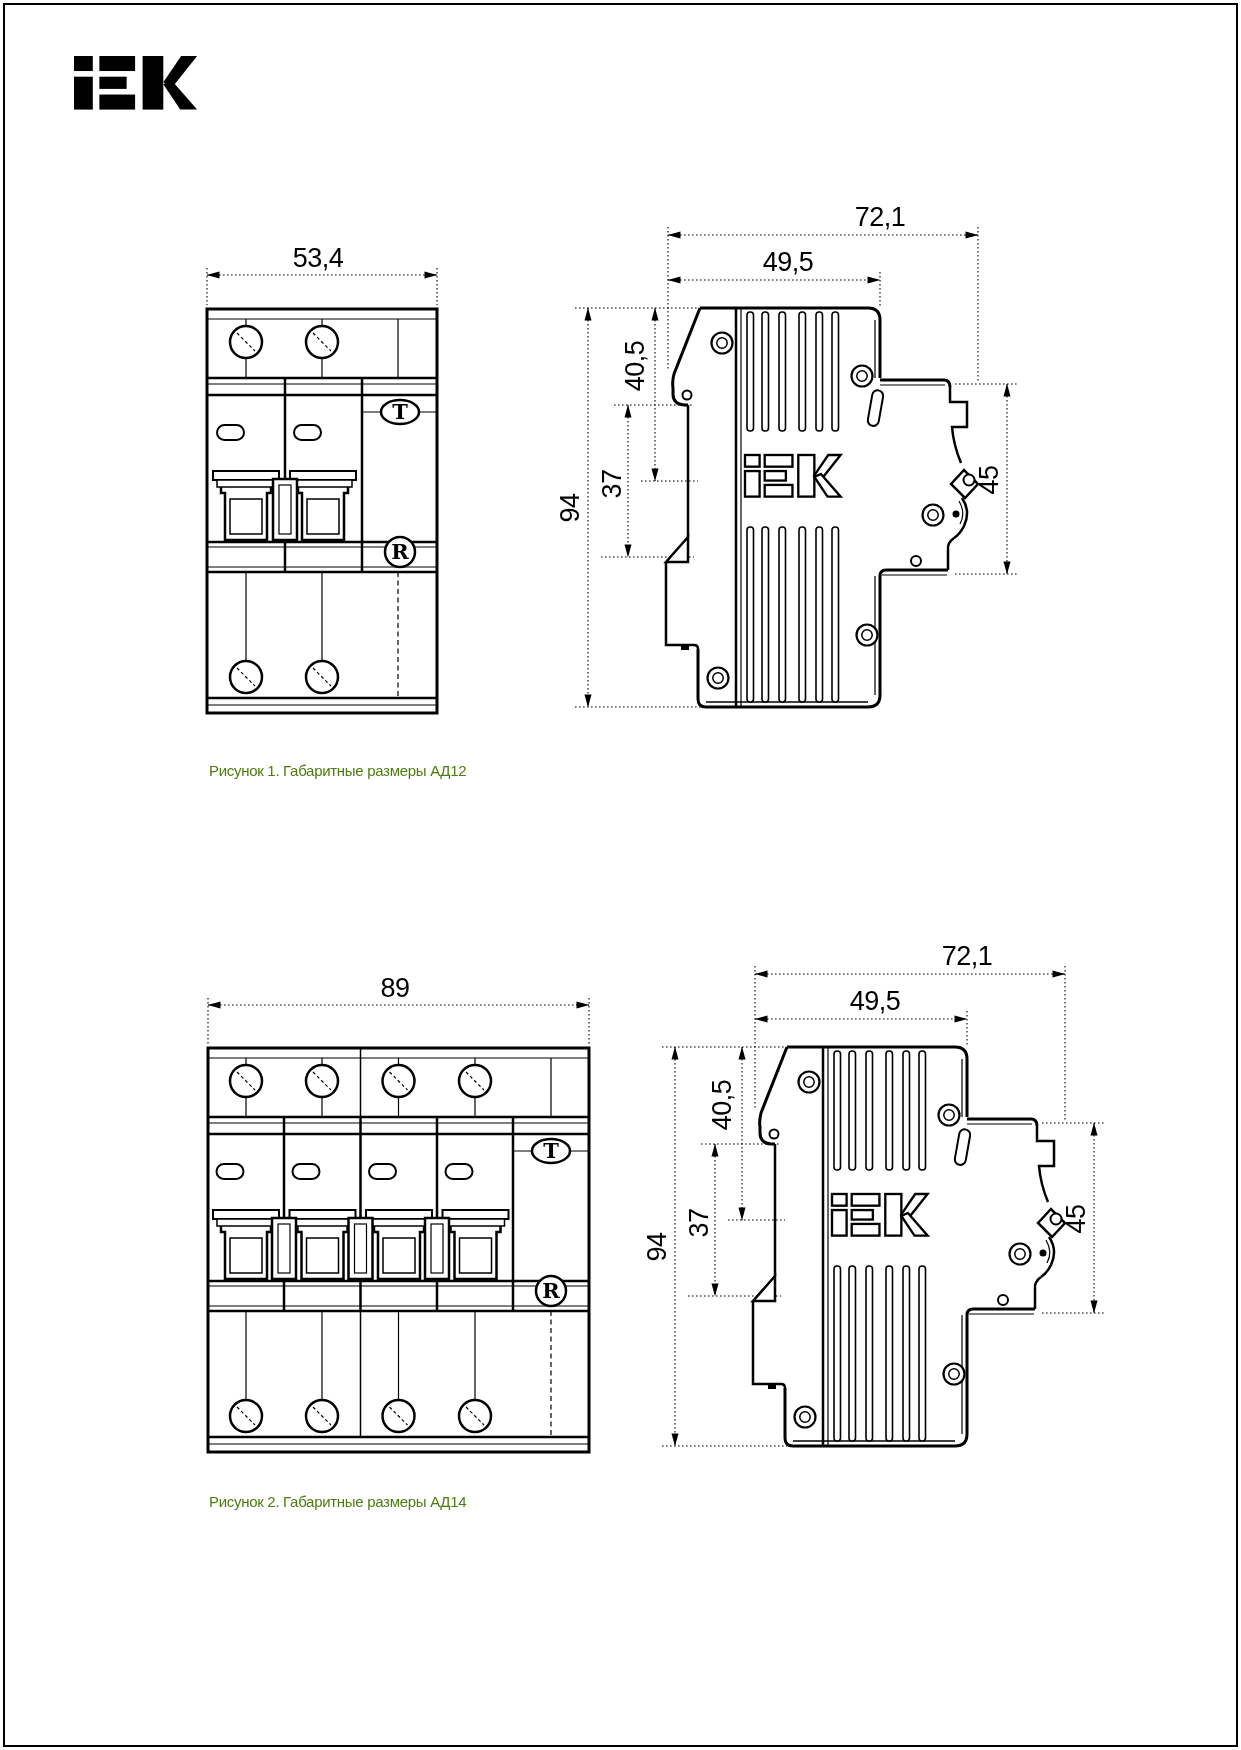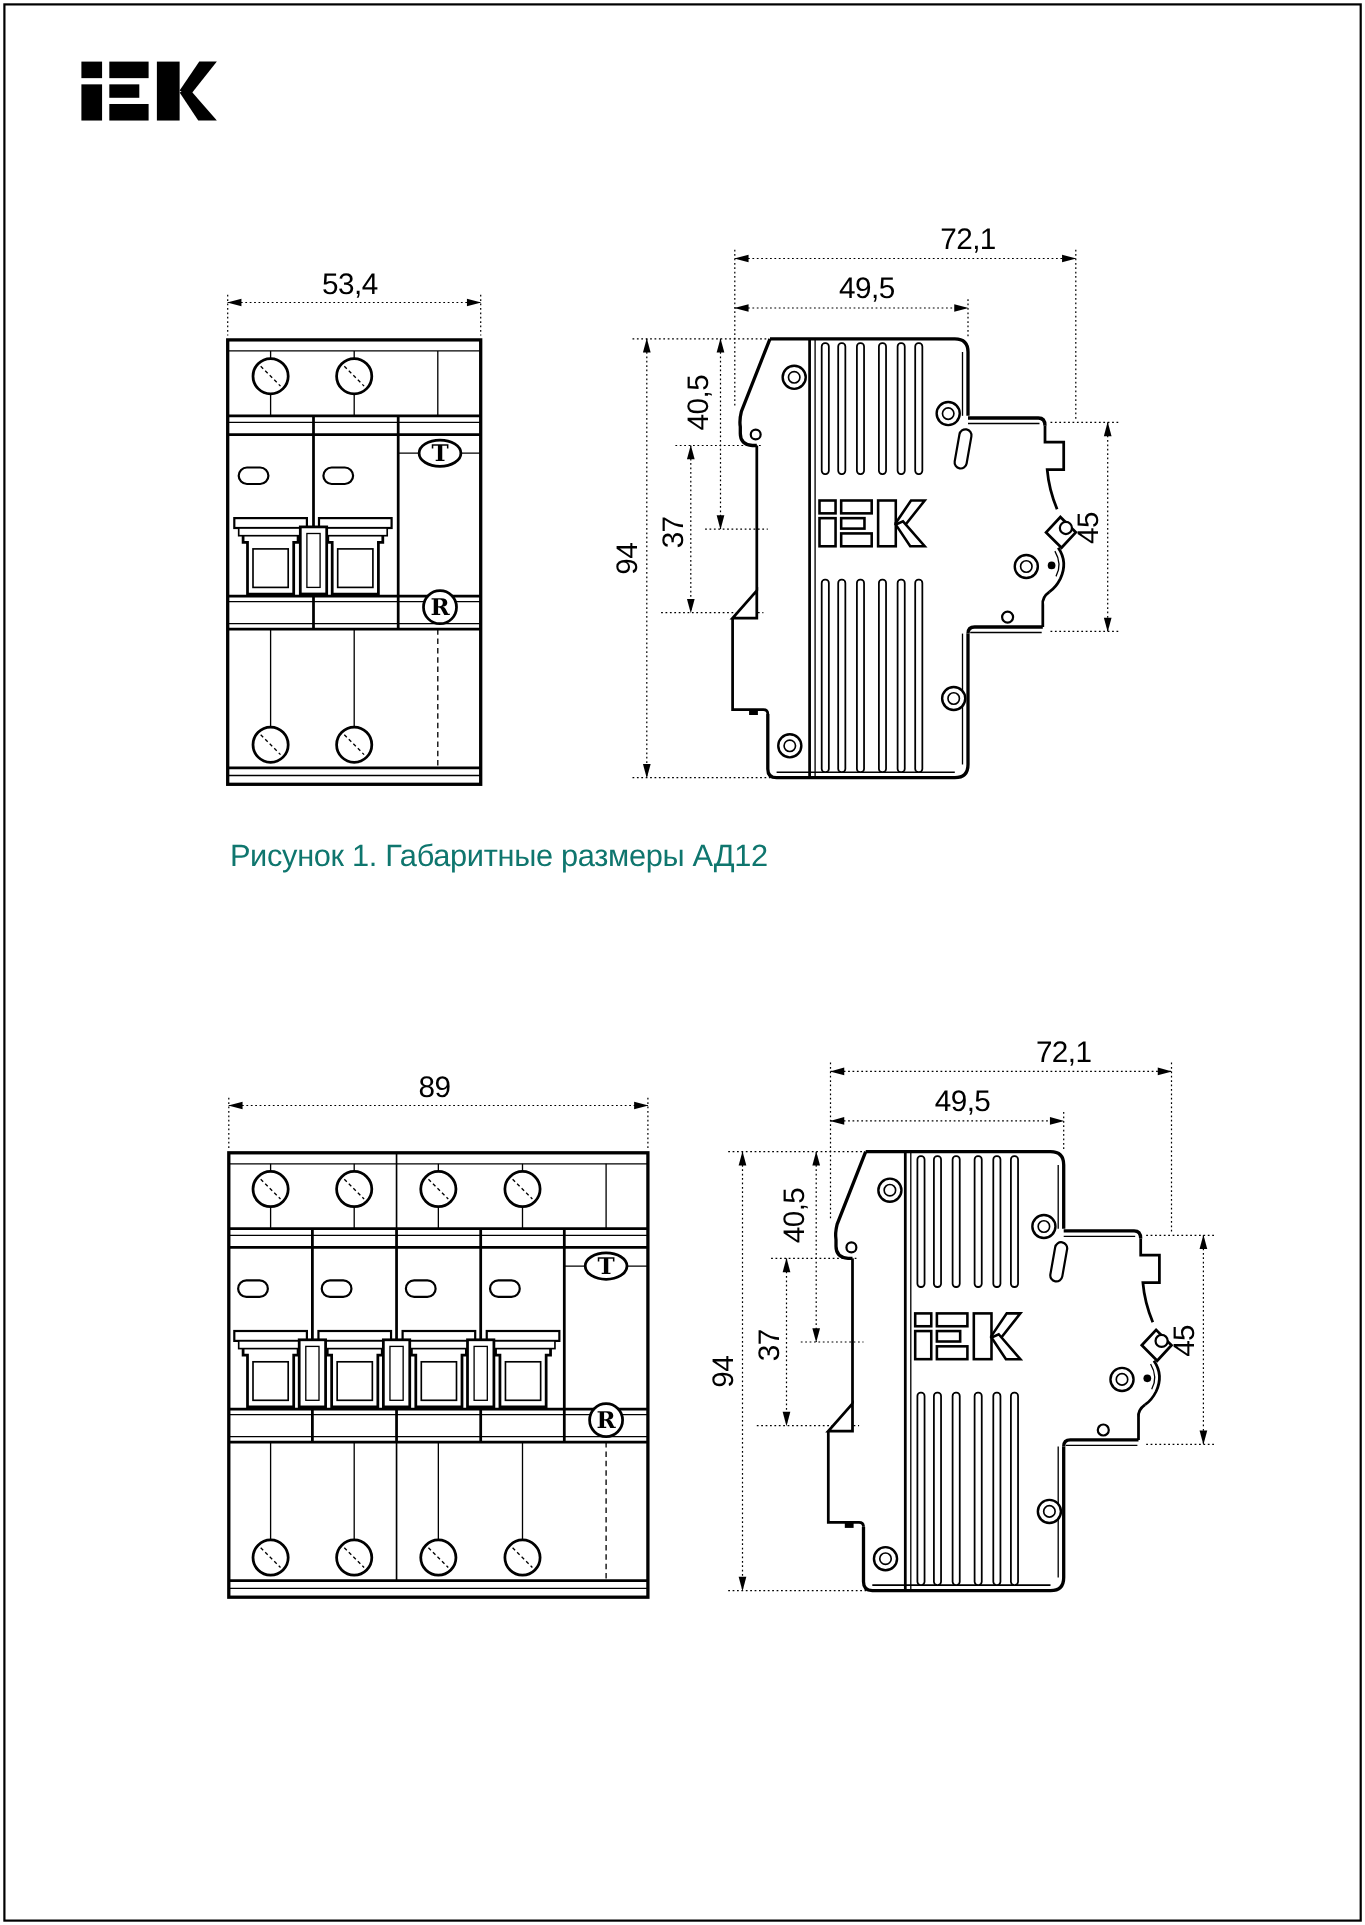--- a/index.html
+++ b/index.html
@@ -13,21 +13,21 @@
   .o25{fill:#fff;stroke:#000;stroke-width:2.5}
   .o22{fill:#fff;stroke:#000;stroke-width:2.2}
   .o2{fill:#fff;stroke:#000;stroke-width:2}
   .o16{fill:#fff;stroke:#000;stroke-width:1.6}
   .o15{fill:#fff;stroke:#000;stroke-width:1.5}
   .o12{fill:#fff;stroke:#000;stroke-width:1.2}
   .dimtxt{font-family:"Liberation Sans",sans-serif;font-size:27px;fill:#000;text-anchor:middle;letter-spacing:-0.5px}
   .lblTR{font-family:"DejaVu Serif",serif;font-size:21px;font-weight:bold;fill:#000;text-anchor:middle}
   .logo-solid{fill:#000;stroke:none}
   .logo-outline{fill:#fff;stroke:#000;stroke-width:3.2;stroke-linejoin:miter}
-  .cap{position:absolute;font-size:28px;letter-spacing:-0.3px;color:#0f766e;white-space:nowrap}
+  .cap{position:absolute;font-size:15px;letter-spacing:-0.3px;color:#4d7c0f;white-space:nowrap}
 </style>
 </head>
 <body>
 
 <div id="page">
 
 <svg width="1241" height="1750" viewBox="0 0 1241 1750">
   <defs>
     <marker id="arw" markerUnits="userSpaceOnUse" markerWidth="14" markerHeight="9" refX="13" refY="4.5" orient="auto-start-reverse">
       <path d="M13.5 4.5 L0.5 8 L0.5 1 Z" fill="#000"></path>
@@ -287,14 +287,15 @@
       <text class="lblTR" x="343" y="110">T</text>
       <circle cx="343" cy="243" r="15" class="o25"></circle>
       <text class="lblTR" x="343" y="250">R</text>
     </g>
 
     <use href="#sv" x="87" y="739"></use>
   </g>
 </svg>
 
 <div class="cap" style="left:209px;top:762px">Рисунок 1. Габаритные размеры АД12</div>
+<div class="cap" style="left:209px;top:1493px">Рисунок 2. Габаритные размеры АД14</div>
 
 </div>
 
 </body></html>

